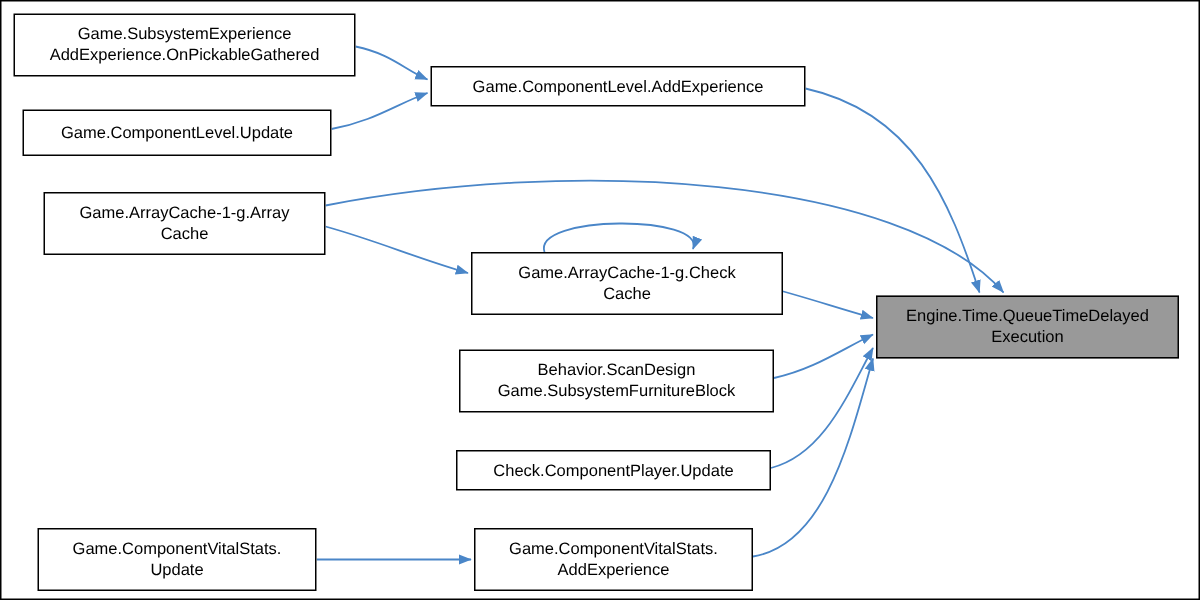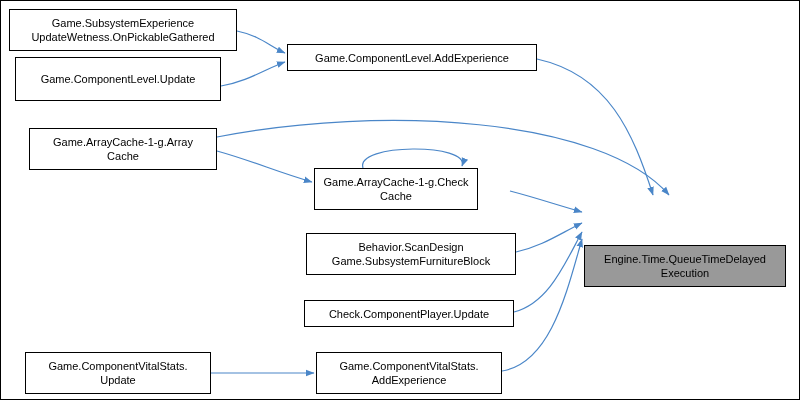--- a/index.html
+++ b/index.html
@@ -23,21 +23,21 @@
     justify-content: center;
     border: 1px solid var(--nodeBorder, #000000);
     background: #ffffff;
     color: #000000;
     font-size: 11px;
     line-height: 14px;
     text-align: center;
     cursor: pointer;
     padding: 2px 4px;
   }
-  .node.hl { background: var(--highlightFill, #999999); margin-top: 48px; }
+  .node.hl { background: var(--highlightFill, #999999); }
   .node span { display: block; white-space: nowrap; }
 
   svg.edges {
     position: absolute;
     left: 0;
     top: 0;
     width: 800px;
     height: 400px;
     pointer-events: none;
   }
@@ -67,42 +67,42 @@
     <path class="edge" d="M362,167 C354,142 470,142 461,165" marker-end="url(#arrowhead)"></path>
     <path class="edge" d="M509,190 C536,197 556,204 581,211" marker-end="url(#arrowhead)"></path>
     <path class="edge" d="M515,251 C542,245 560,232 581,222" marker-end="url(#arrowhead)"></path>
     <path class="edge" d="M513,311 C548,302 564,262 581,231" marker-end="url(#arrowhead)"></path>
     <path class="edge" d="M501,370 C550,362 566,290 581,238" marker-end="url(#arrowhead)"></path>
     <path class="edge" d="M210,372 L313,372" marker-end="url(#arrowhead)"></path>
   </svg>
 
   <div class="node" style="left:8px; top:8px; width:228px; height:42px">
     <span>Game.SubsystemExperience</span>
-    <span>UpdateWetness.OnPickableGathered</span>
+    <span>AddExperience.OnPickableGathered</span>
   </div>
 
-  <div class="node" style="left:14px; top:56px; width:206px; height:44px">
+  <div class="node" style="left:14px; top:72px; width:206px; height:31px">
     <span>Game.ComponentLevel.Update</span>
   </div>
 
   <div class="node" style="left:28px; top:127px; width:188px; height:42px">
     <span>Game.ArrayCache-1-g.Array</span>
     <span>Cache</span>
   </div>
 
   <div class="node" style="left:24px; top:351px; width:186px; height:42px">
     <span>Game.ComponentVitalStats.</span>
     <span>Update</span>
   </div>
 
   <div class="node" style="left:286px; top:43px; width:250px; height:27px">
     <span>Game.ComponentLevel.AddExperience</span>
   </div>
 
-  <div class="node" style="left:313px; top:167px; width:164px; height:42px">
+  <div class="node" style="left:313px; top:167px; width:208px; height:42px">
     <span>Game.ArrayCache-1-g.Check</span>
     <span>Cache</span>
   </div>
 
   <div class="node" style="left:305px; top:232px; width:210px; height:42px">
     <span>Behavior.ScanDesign</span>
     <span>Game.SubsystemFurnitureBlock</span>
   </div>
 
   <div class="node" style="left:303px; top:299px; width:210px; height:27px">

